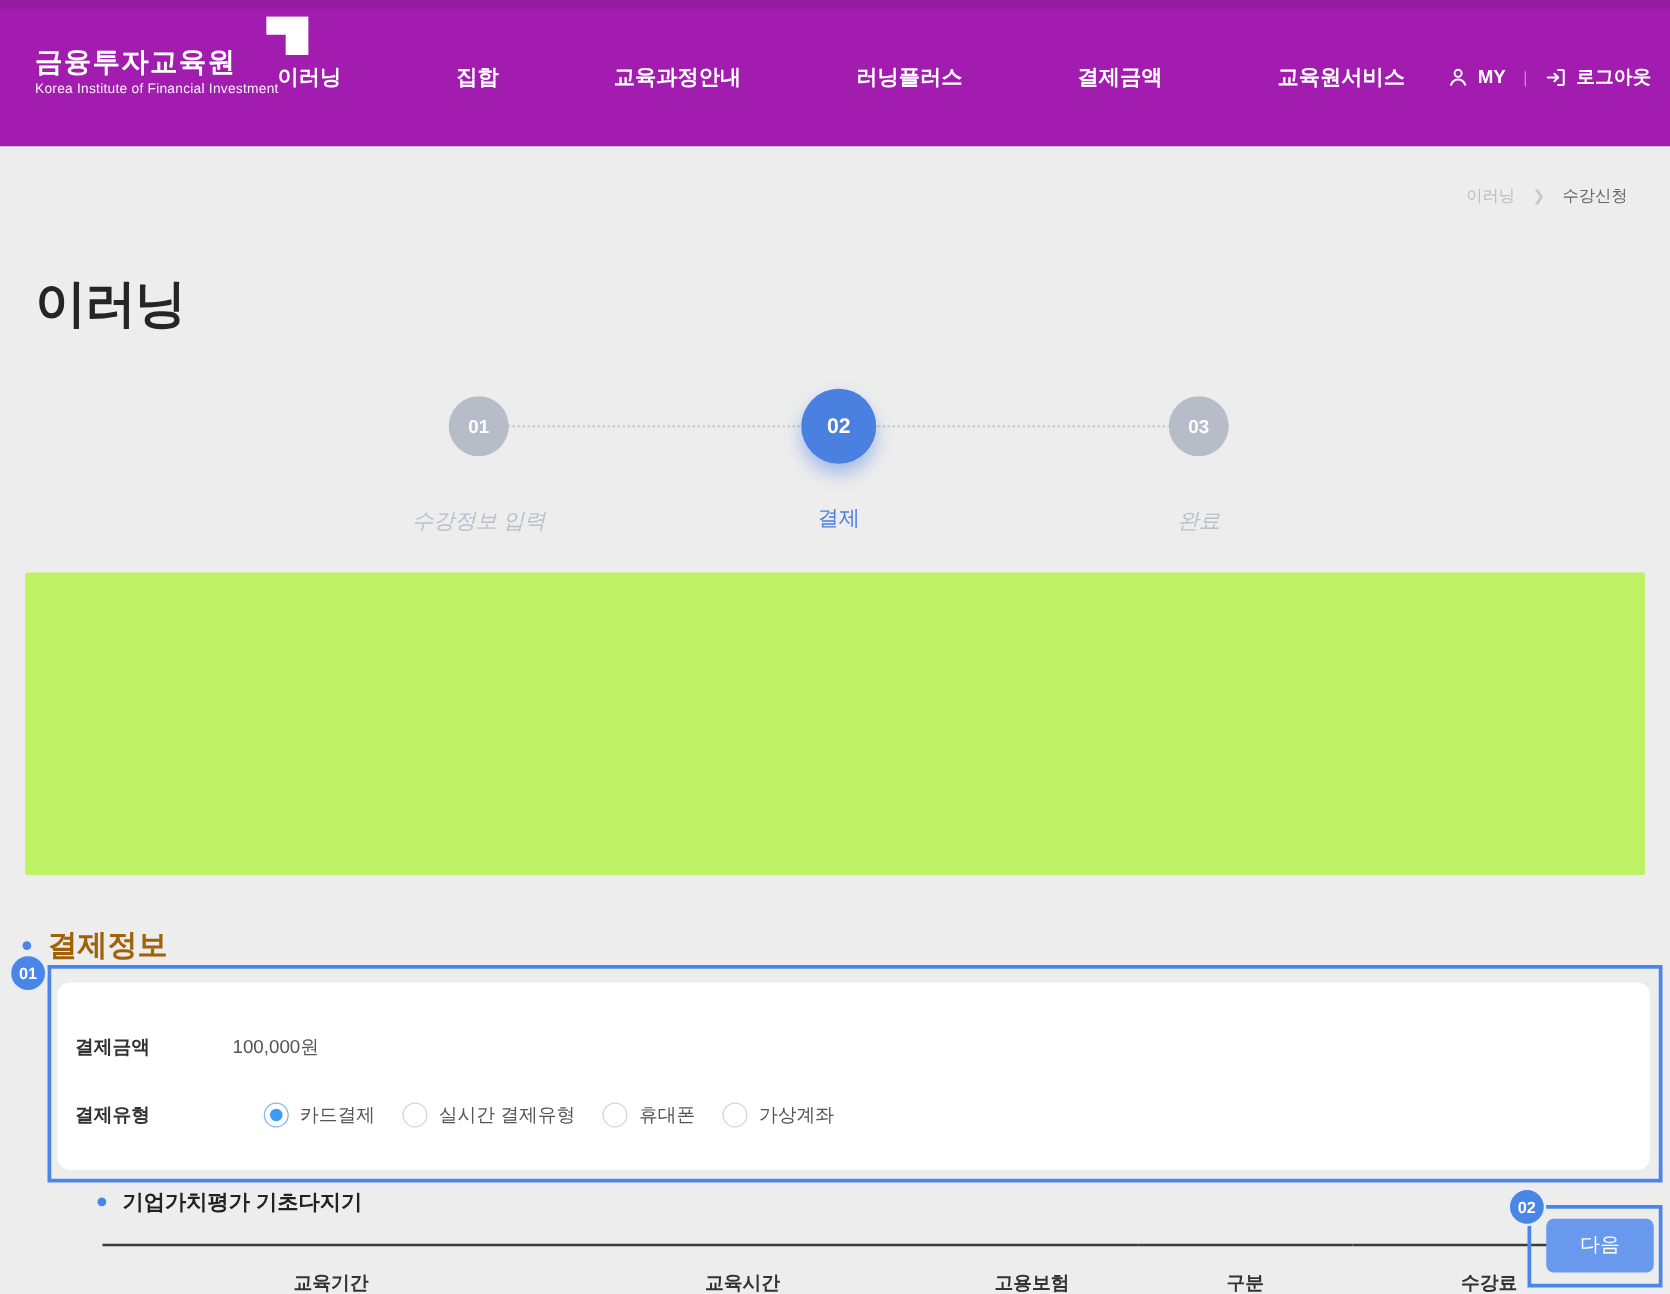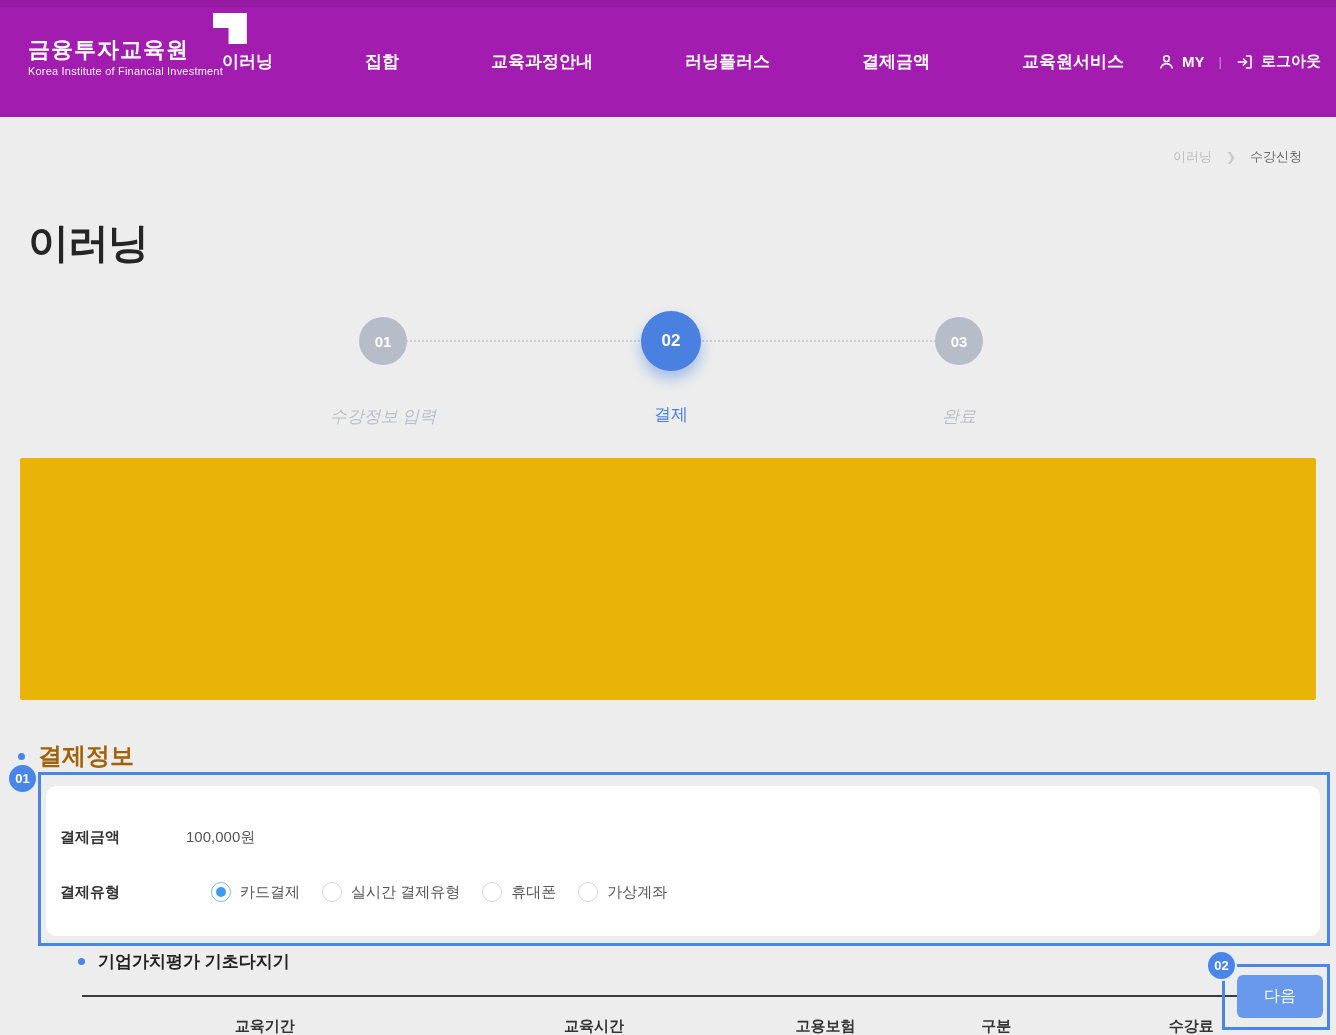--- a/index.html
+++ b/index.html
@@ -69,21 +69,21 @@
   .step.inactive .step-label { color:#b9c0cb; }
   .step.active .step-label { color:#4a80e0; font-weight:500; }
   .step1 { left:303px; top:317px; }
   .step2 { left:591px; top:311px; }
   .step3 { left:879px; top:317px; }
   .step.inactive .step-label { margin-top:40px;font-style:italic; }
 
   
   .course-card {
     position:absolute; left:20px; top:458px; width:1296px; height:242px;
-    background:#eab308; border-radius:2px;
+    background:#bef264; border-radius:2px;
   }
   .sec-title { display:flex; align-items:center; gap:13px; }
   .bullet { width:7px; height:7px; border-radius:50%; background:#4a86e8; flex:0 0 auto; }
   .course-title-row { position:absolute; left:58px; top:492px; }
   .course-title-row .sec-text { font-size:17px; font-weight:bold; color:#222; }
 
   .course-table {
     position:absolute; left:62px; top:537px; width:1219px; border-collapse:collapse; table-layout:fixed;
   }
   .course-table th {

